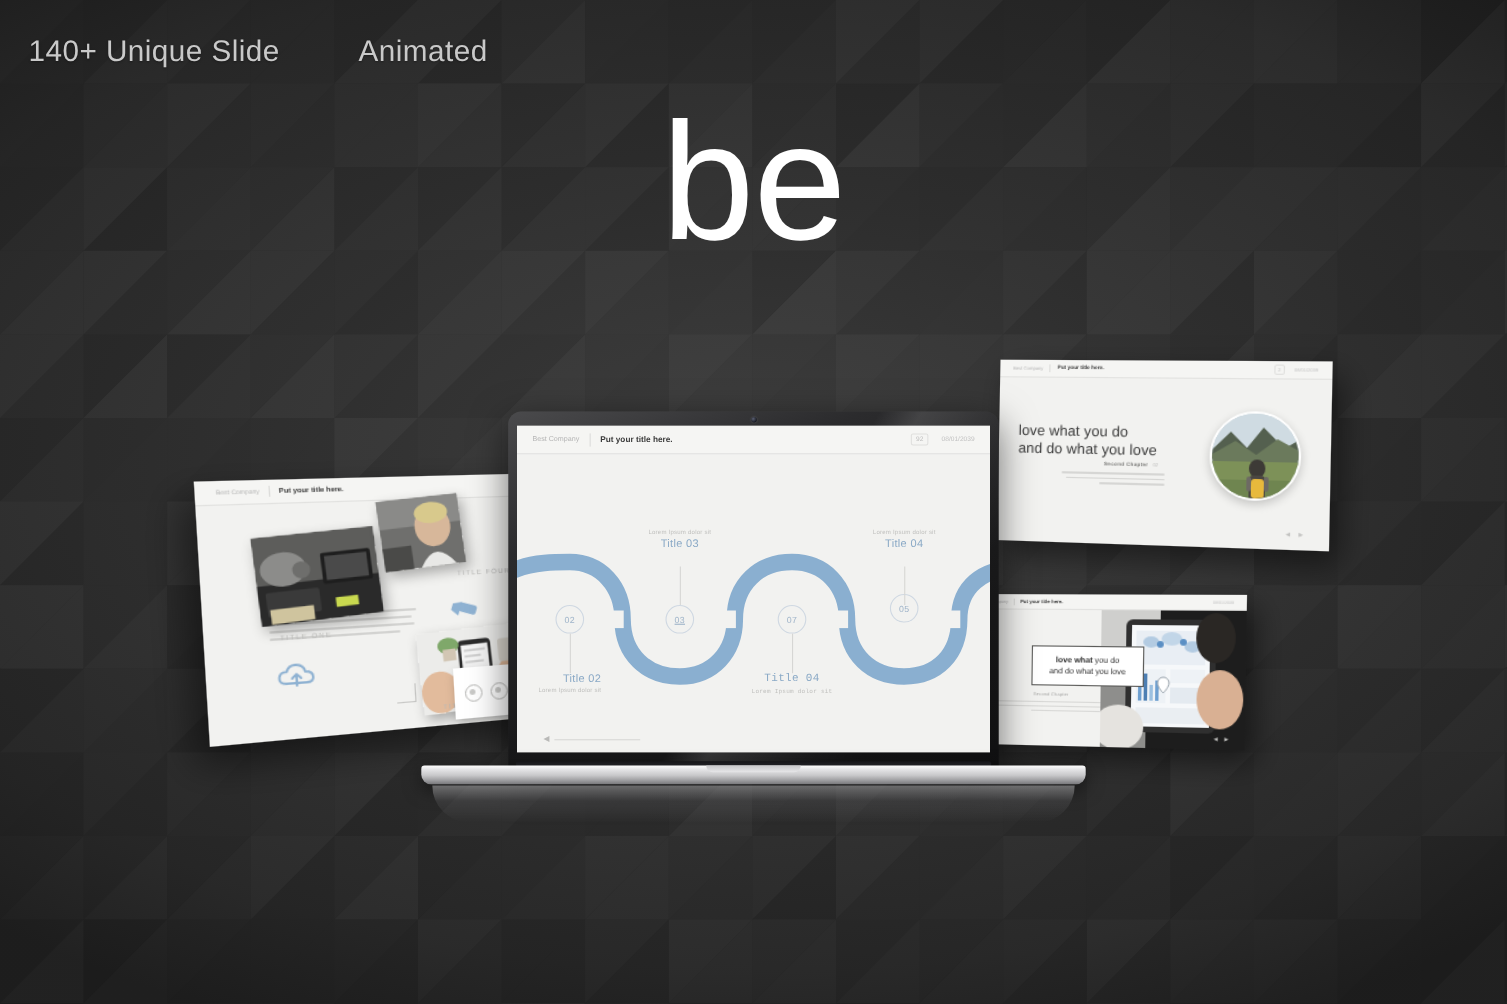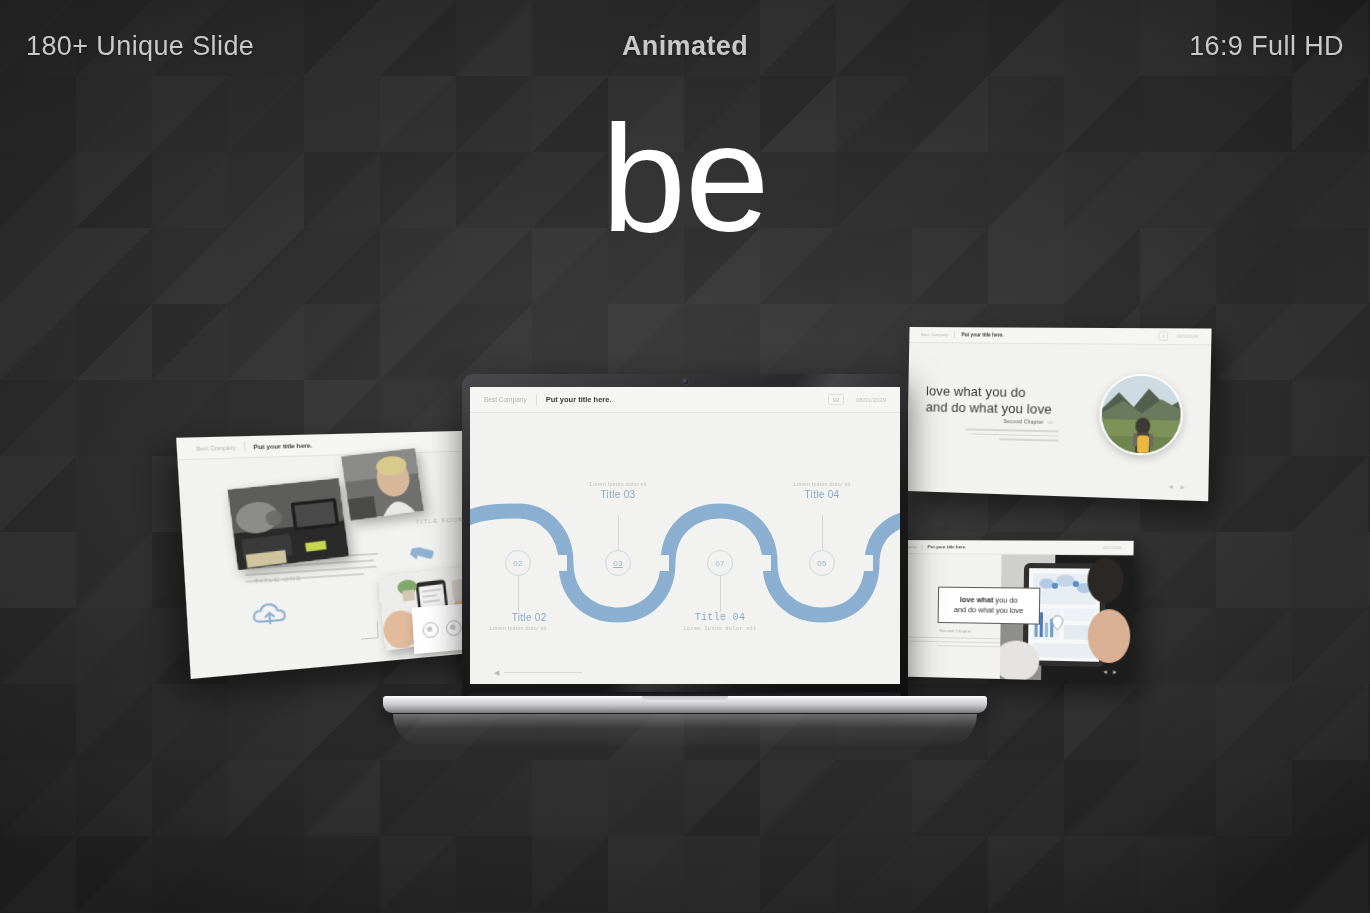--- a/index.html
+++ b/index.html
@@ -32,26 +32,26 @@
     z-index:20;
   }
   #topbar .tb {
     color:#c9c9c9;
     font-size:27px;
     font-weight:400;
     letter-spacing:.4px;
     white-space:nowrap;
     text-shadow:0 1px 2px rgba(0,0,0,.35);
   }
-  #topbar .tb.center { flex:1; text-align:center;font-weight:bold; }
+  #topbar .tb.center { flex:1; text-align:left; }
   #topbar .tb.left   { min-width:300px; }
   #topbar .tb.right-wrap { min-width:300px; text-align:right; }
 
   
-  #hero { position:absolute; left:0; top:109px; width:1370px; text-align:center; z-index:15; }
+  #hero { position:absolute; left:0; top:96px; width:1370px; text-align:center; z-index:15; }
   #hero-title {
     color:#ffffff;
     font-size:152px;
     font-weight:300;
     line-height:.92;
     letter-spacing:-1px;
   }
   #hero-sub {
     color:#b4b4b4;
     font-size:43px;
@@ -882,23 +882,22 @@
       <polygon points="1368,988 1368,1064 1292,1064" fill="rgb(45,45,45)"></polygon>
       <polygon points="1368,988 1444,988 1368,1064" fill="rgb(53,53,53)"></polygon>
       <polygon points="1444,988 1444,1064 1368,1064" fill="rgb(50,50,50)"></polygon>
       <polygon points="1444,988 1520,988 1444,1064" fill="rgb(43,43,43)"></polygon>
       <polygon points="1520,988 1520,1064 1444,1064" fill="rgb(42,42,42)"></polygon>
     </svg>
   </div>
 <div id="vignette"></div>
 
 <div id="topbar">
-  <div class="tb left">180+ Unique Slide</div>
+  <div class="tb left">140+ Unique Slide</div>
   <div class="tb center">Animated</div>
-  <div class="tb right-wrap">16:9 Full HD</div>
 </div>
 
 <div id="hero">
   <div id="hero-title">be</div>
 </div>
 
 <div id="stage">
 
   <div id="slide-left" class="slide">
     <div id="sl-head" class="slide-head">
@@ -1126,21 +1125,21 @@
                      C 382 202, 402 182, 402 150 C 402 120, 424 104, 452 104" fill="none" stroke="#8aafd0" stroke-width="15" stroke-linecap="butt"></path>
             <rect x="86" y="142" width="11" height="16" fill="#f2f2f0"></rect>
             <rect x="188" y="142" width="11" height="16" fill="#f2f2f0"></rect>
             <rect x="290" y="142" width="11" height="16" fill="#f2f2f0"></rect>
             <rect x="392" y="142" width="11" height="16" fill="#f2f2f0"></rect>
           </svg>
 
           <div class="tl-node" style="left:48px;  top:137px;">02</div>
           <div class="tl-node" style="left:148px; top:137px;text-decoration:underline;">03</div>
           <div class="tl-node" style="left:250px; top:137px;">07</div>
-          <div class="tl-node" style="left:352px; top:137px;">05</div>
+          <div class="tl-node" style="left:352px; top:127px;">05</div>
 
           <div class="tl-stem" style="left:48px;  top:163px; height:36px;"></div>
           <div class="tl-stem" style="left:148px; top:102px; height:35px;"></div>
           <div class="tl-stem" style="left:250px; top:163px; height:36px;"></div>
           <div class="tl-stem" style="left:352px; top:102px; height:35px;"></div>
 
           <div class="tl-label" style="left:48px; top:199px;text-align:right;">
             <div class="t">Title 02</div>
             <div class="d">Lorem Ipsum dolor sit</div>
           </div>

